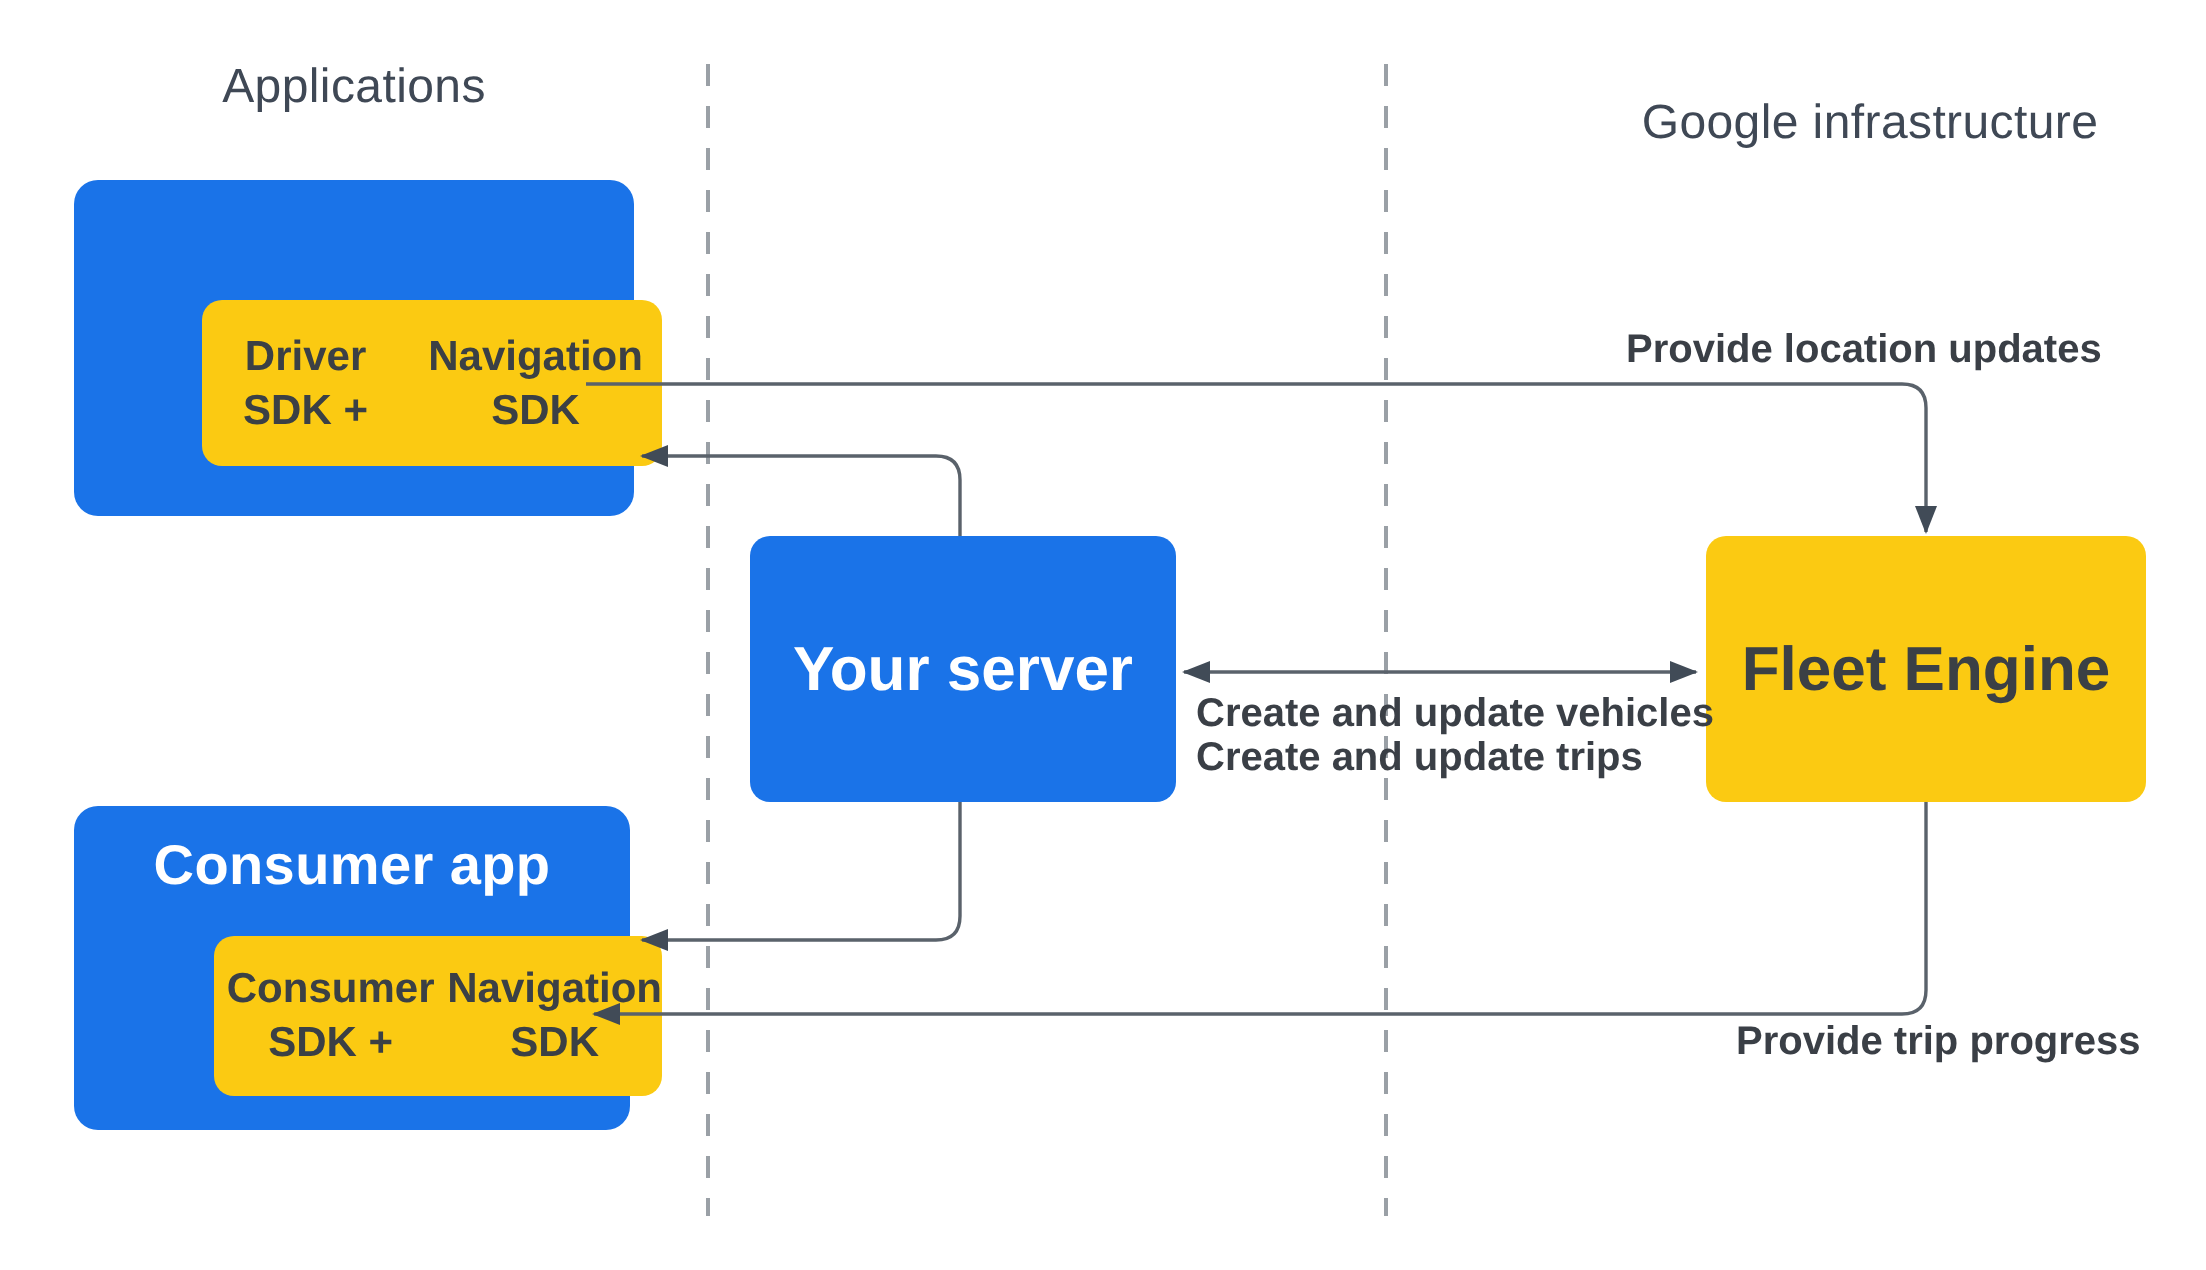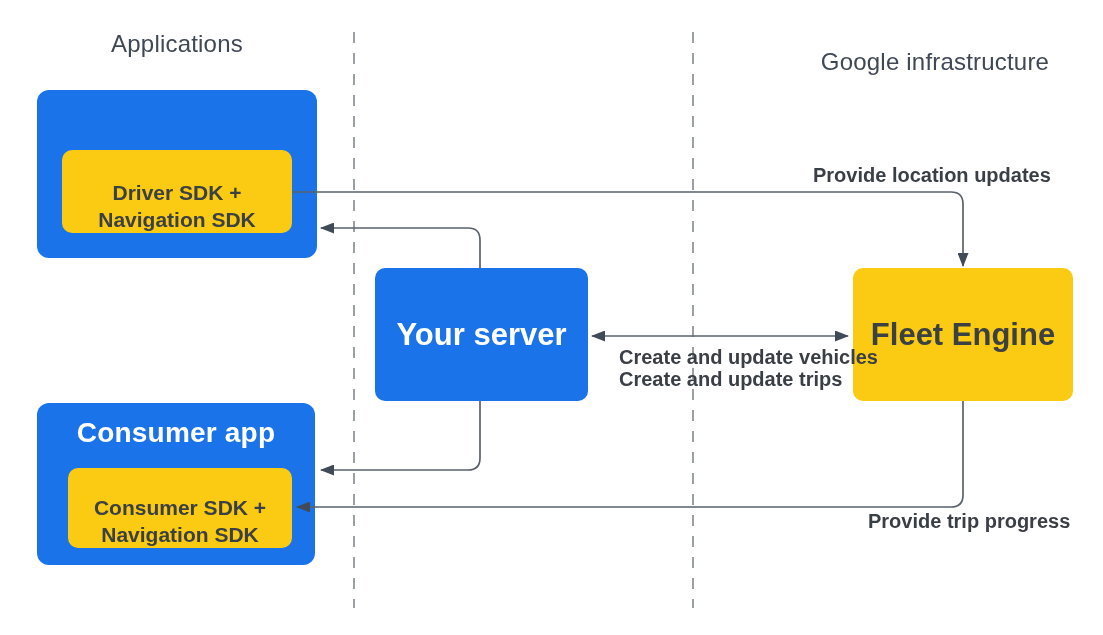--- a/index.html
+++ b/index.html
@@ -29,21 +29,21 @@
   .node-blue{background:var(--c-blue);}
   .node-yellow{background:var(--c-yellow);}
   .node-title{
     text-align:center;font-weight:700;color:var(--c-white_text);
     padding-top:14px;font-size:28px;letter-spacing:.2px;
   }
   .driver-app{left:37px;top:90px;width:280px;height:168px;}
   .consumer-app{left:37px;top:403px;width:278px;height:162px;}
   .sdk-box{
     position:absolute;background:var(--c-yellow);border-radius:10px;
-    display:flex;flex-direction:column;justify-content:flex-end;align-items:center;
+    display:flex;flex-direction:row;justify-content:flex-start;align-items:center;margin-left:39px;
   }
   .sdk-box span{
     display:block;font-size:21px;font-weight:700;color:var(--c-dark_text);
     line-height:27px;text-align:center;
   }
   .driver-sdk{left:25px;top:60px;width:230px;height:83px;}
   .consumer-sdk{left:31px;top:65px;width:224px;height:80px;}
 
   .your-server{left:375px;top:268px;width:213px;height:133px;border-radius:10px;
     display:flex;align-items:center;justify-content:center;}
@@ -51,21 +51,21 @@
   .fleet-engine{left:853px;top:268px;width:220px;height:133px;border-radius:10px;
     display:flex;align-items:center;justify-content:center;}
   .fleet-engine .big{font-size:31px;font-weight:700;color:var(--c-dark_text);}
 
   .edge-label{
     position:absolute;font-size:20px;font-weight:700;color:#3a3f46;
     white-space:nowrap;line-height:22px;
   }
   .lbl-location{left:813px;top:164px;width:216px;text-align:center;}
   .lbl-create{left:598px;top:346px;text-align:left;}
-  .lbl-create span{display:block;margin-left:21px;}
+  .lbl-create span{display:block;}
   .lbl-progress{left:820px;top:510px;width:186px;text-align:center;margin-left:48px;}
 
   svg.overlay{position:absolute;left:0;top:0;width:1103px;height:635px;pointer-events:none;}
   .connector{stroke:var(--c-connector);stroke-width:1.7;fill:none;}
   .dash-line{stroke:var(--c-dashed_line);stroke-width:2;stroke-dasharray:11 10;}
 </style>
 </head>
 <body>
 
 <div class="canvas">

